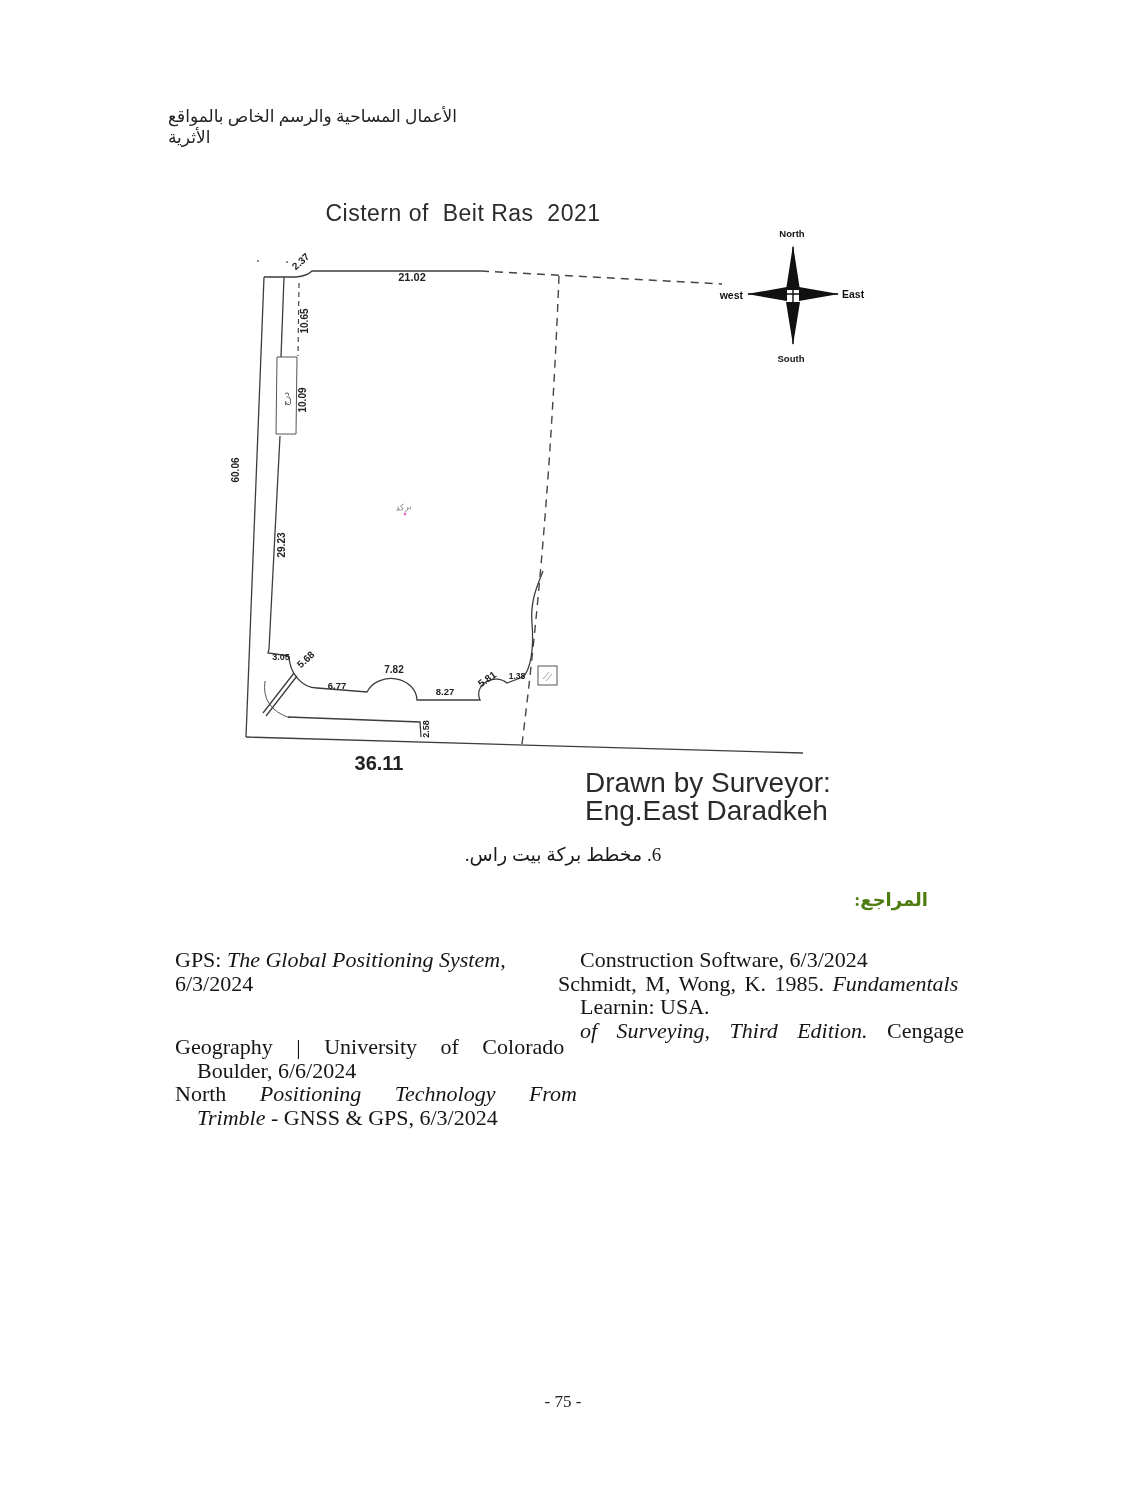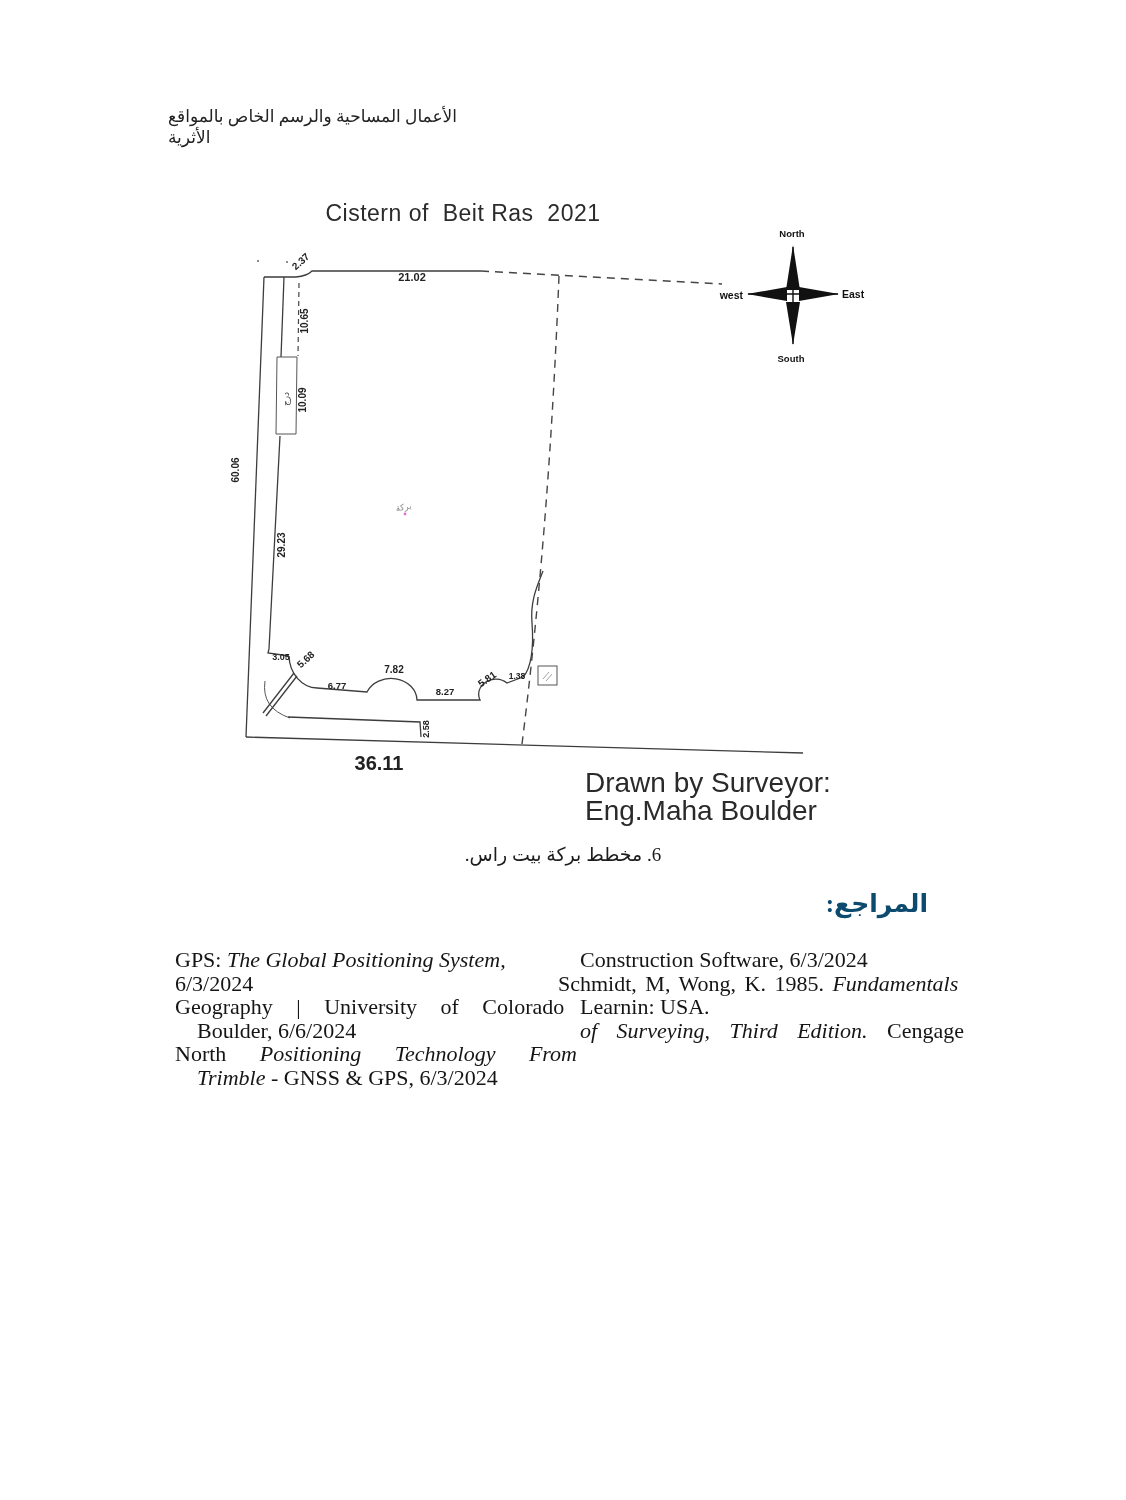--- a/index.html
+++ b/index.html
@@ -1,46 +1,46 @@
 <!DOCTYPE html>
 <html lang="ar"><head>
 <meta charset="utf-8">
 <style>
   html,body{margin:0;padding:0;background:#e8e8e8;}
   #page{position:relative;width:1126px;height:1500px;background:#ffffff;margin:0 auto;
         font-family:"Liberation Serif","DejaVu Sans",serif;color:#1a1a1a;overflow:hidden;}
   .abs{position:absolute;}
   
-  #hdr{left:168px;top:106px;width:300px;font-size:17px;direction:rtl;text-align:left;color:#222;font-family:Liberation Serif, serif;}
+  #hdr{left:168px;top:106px;width:300px;font-size:17px;direction:rtl;text-align:left;color:#222;}
   
   #fig{left:0;top:180px;}
   #fig text{font-family:"Liberation Sans",sans-serif;}
   .dim{font-weight:bold;fill:#222;}
   .ln{fill:none;stroke:#3d3d3d;stroke-width:1.3;}
   .thin{fill:none;stroke:#555;stroke-width:1;}
   .dash{fill:none;stroke:#454545;stroke-width:1.4;stroke-dasharray:8 6;}
   .dash2{fill:none;stroke:#454545;stroke-width:1.2;stroke-dasharray:5 4;}
   .comp{font-family:"Liberation Serif",serif;font-weight:bold;fill:#111;}
   
   #credit{left:585px;top:769px;font-family:"Liberation Sans",sans-serif;font-size:28px;
           line-height:28px;color:#2a2a2a;}
   
   #caption{left:0;top:843px;width:1126px;text-align:center;direction:rtl;font-size:19px;color:#1c1c1c;}
   
-  #refhead{right:198px;top:889px;font-size:25px;font-weight:bold;direction:rtl;color:#0c4a6e;}
+  #refhead{right:198px;top:889px;font-size:18px;font-weight:bold;direction:rtl;color:#4d7c0f;}
   .refcol{top:948px;font-size:22px;line-height:23.5px;color:#151515;}
   #refL{left:175px;width:366px;}
   #refR{left:558px;width:372px;}
   .rline{white-space:nowrap;}
   .indent{padding-left:22px;}
   .it{font-style:italic;}
   .ws2{word-spacing:3px;}
   .ws6{word-spacing:7px;}
   .ws12{word-spacing:14px;}
-  .ws14{word-spacing:18px;}
+  .ws14{word-spacing:18px;margin-top:40px;}
   .ws18{word-spacing:28px;}
   
   #pnum{left:0;top:1392px;width:1126px;text-align:center;font-size:17px;color:#222;}
 </style>
 </head>
 <body>
 
 <div id="page">
 
   <div id="hdr" class="abs">الأعمال المساحية والرسم الخاص بالمواقع الأثرية</div>
@@ -109,21 +109,21 @@
 
     <text transform="translate(289,399) rotate(-90)" text-anchor="middle" font-size="9" fill="#444" style="font-family:'DejaVu Sans',sans-serif">درج</text>
     <g>
       <text transform="translate(404,510) rotate(-10)" text-anchor="middle" font-size="8.5" fill="#8a8a8a" style="font-family:'DejaVu Sans',sans-serif">بركة</text>
       <circle cx="405" cy="514" r="1.4" fill="#e070c8"></circle>
     </g>
   </svg>
 
   <div id="credit" class="abs">
     <div>Drawn by Surveyor:</div>
-    <div>Eng.Maha Boulder</div>
+    <div>Eng.East Daradkeh</div>
   </div>
 
   <div id="caption" class="abs">6. مخطط بركة بيت راس.</div>
 
   <div id="refhead" class="abs">المراجع:</div>
 
   <div id="refL" class="abs refcol">
     <div class="rline"><span>GPS: </span><span class="it">The Global Positioning System,</span></div>
     <div class="rline"><span>6/3/2024</span></div>
     <div class="rline ws14"><span>Geography | University of Colorado</span></div>
@@ -132,14 +132,15 @@
     <div class="rline indent"><span class="it">Trimble</span><span> - GNSS &amp; GPS, 6/3/2024</span></div>
   </div>
 
   <div id="refR" class="abs refcol">
     <div class="rline indent"><span>Construction Software, 6/3/2024</span></div>
     <div class="rline ws2"><span>Schmidt, M, Wong, K. 1985. </span><span class="it">Fundamentals</span></div>
     <div class="rline indent"><span>Learnin: USA.</span></div>
     <div class="rline indent ws12"><span class="it">of Surveying, Third Edition.</span><span> Cengage</span></div>
   </div>
 
+  <div id="pnum" class="abs">- 75 -</div>
 
 </div>
 
 </body></html>

